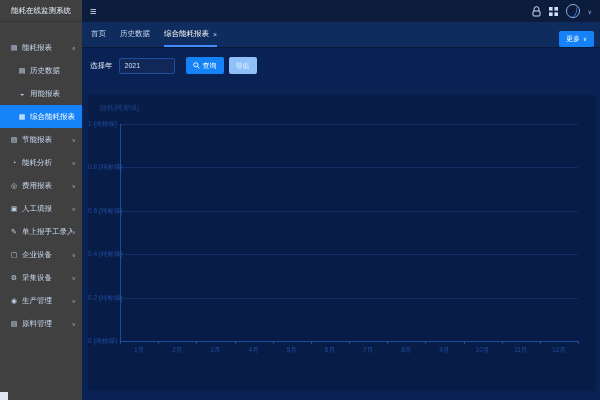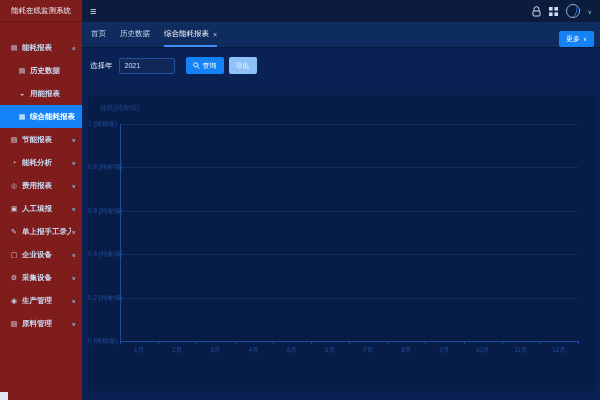--- a/index.html
+++ b/index.html
@@ -1,24 +1,24 @@
 <!DOCTYPE html>
 <html><head>
 <meta charset="utf-8">
 <style>
   html,body{margin:0;padding:0;background:#06142e;}
   *{box-sizing:border-box;}
   .screen{position:relative;width:600px;height:400px;background:#0a2153;overflow:hidden;
           font-family:"Liberation Sans","DejaVu Sans",sans-serif;-webkit-font-smoothing:antialiased;}
 
   
-  .sidebar{position:absolute;left:0;top:0;width:82px;height:400px;background:#7f1d1d;z-index:3;}
+  .sidebar{position:absolute;left:0;top:0;width:82px;height:400px;background:#404040;z-index:3;}
   .sidebar-title{height:22px;display:flex;align-items:center;justify-content:center;
                  font-size:7.5px;color:#eaf2fd;border-bottom:1px solid rgba(0,0,0,.18);}
-  .menu{padding-top:14px;font-weight:bold;}
+  .menu{padding-top:14px;}
   .mi{display:flex;align-items:center;height:23px;padding:0 6px 0 9px;color:#c9daf3;font-size:7.5px;cursor:pointer;}
   .mi .ic{width:10px;font-size:7px;margin-right:3px;text-align:center;flex:0 0 auto;opacity:.95;}
   .mi .lbl{white-space:nowrap;overflow:hidden;}
   .mi .chev{margin-left:auto;font-size:6px;color:#8ca9d4;flex:0 0 auto;transform:scaleY(.85);}
   .mi.sub{padding-left:17px;}
   .mi.sel{background:#1583f7;color:#fff;}
   .mi.sel .ic{color:#fff;}
   .corner-handle{position:absolute;left:0;bottom:0;width:8px;height:8px;background:#dfe8f4;z-index:4;}
 
   

